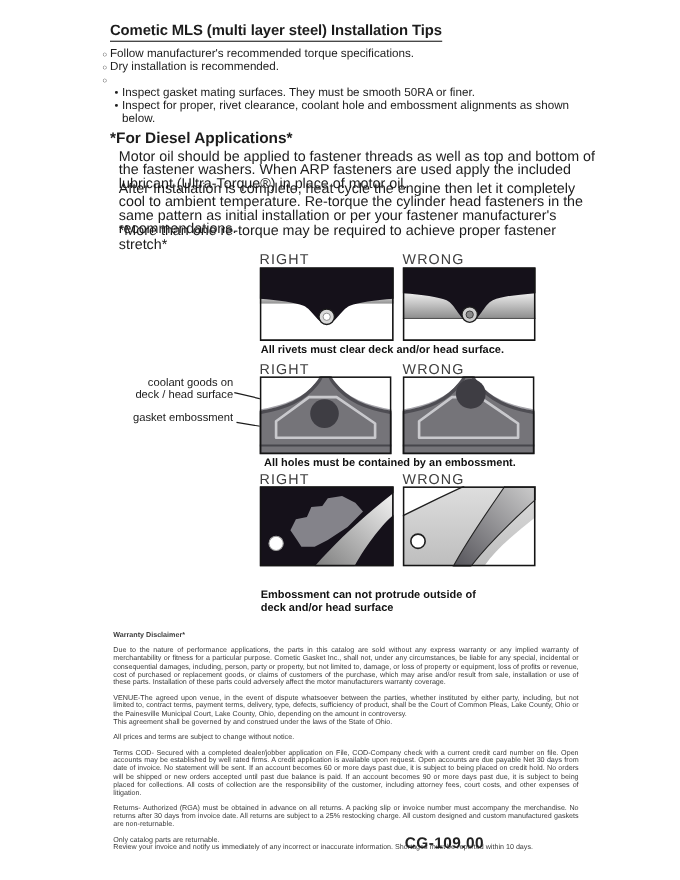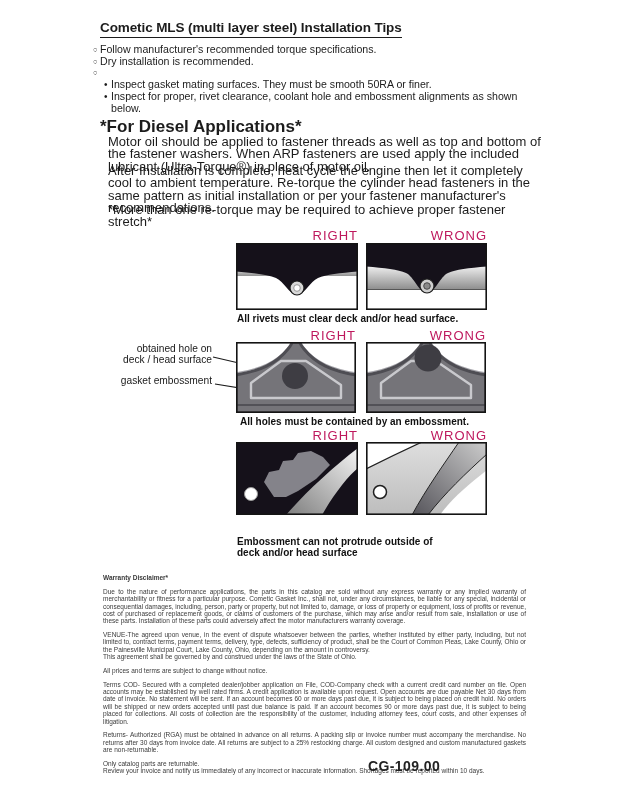--- a/index.html
+++ b/index.html
@@ -9,28 +9,28 @@
 
   
   .title{left:100px;top:20px;font-size:13.5px;font-weight:700;letter-spacing:-0.1px;
          border-bottom:1.6px solid #1c1c1c;padding-bottom:2px;}
   .bullets{left:93px;top:44px;width:445px;font-size:10.6px;line-height:11.7px;}
   .b{display:flex;}
   .b .m{width:7px;font-size:7.5px;line-height:11.7px;flex:none;}
   .sb{display:flex;margin-left:11px;}
   .sb .m{width:7px;font-size:10px;line-height:11.7px;flex:none;}
 
-  .diesel-heading{left:100px;top:117px;font-size:17px;font-weight:700;}
+  .diesel-heading{left:100px;top:117px;font-size:14px;font-weight:700;}
   .body-p{left:108px;width:436px;font-size:13px;line-height:12.3px;}
   .p1{top:136px;}
   .p2{top:165px;}
   .note{top:204px;}
 
   
-  .fig-label{font-size:13px;letter-spacing:1px;text-align:right;color:#be185d;}
+  .fig-label{font-size:13px;letter-spacing:1px;text-align:left;color:#404040;}
   .fig-box{border:0;}
   .fig-box svg{display:block;}
   .caption{font-size:10px;font-weight:700;line-height:11px;color:#111;}
   .side-label{font-size:10.2px;line-height:11px;text-align:right;color:#1a1a1a;}
 
   
   .legal{left:103px;top:574px;width:423px;font-size:6.5px;line-height:7.35px;
          color:#3a3a3a;text-align:justify;}
   .legal .lp{margin:0 0 6.5px 0;}
   .legal .lh{font-weight:700;margin:0 0 6.5px 0;}
@@ -108,21 +108,21 @@
       <rect x="0.8" y="0.8" width="119.4" height="65.4" fill="none" stroke="#141414" stroke-width="1.6"></rect>
     </svg>
   </div>
 
   <div class="abs caption" style="left:237px;top:313px;width:300px;">All rivets must clear deck and/or head surface.</div>
 
   <div class="abs fig-label" style="left:236px;top:328px;width:120px;">RIGHT</div>
   <div class="abs fig-label" style="left:366px;top:328px;width:120px;">WRONG</div>
 
   <div class="abs side-label" style="right:406px;top:343px;width:110px;">
-    <div>obtained hole on</div>
+    <div>coolant goods on</div>
     <div>deck / head surface</div>
   </div>
   <div class="abs side-label" style="right:406px;top:375px;width:110px;">gasket embossment</div>
 
   <svg class="abs" style="left:105px;top:340px;" width="200" height="60">
     <line x1="108" y1="17" x2="190" y2="36" stroke="#1a1a1a" stroke-width="1.1"></line>
     <line x1="110" y1="44" x2="153" y2="51" stroke="#1a1a1a" stroke-width="1.1"></line>
   </svg>
 
   <div class="abs fig-box" style="left:236px;top:342px;">

